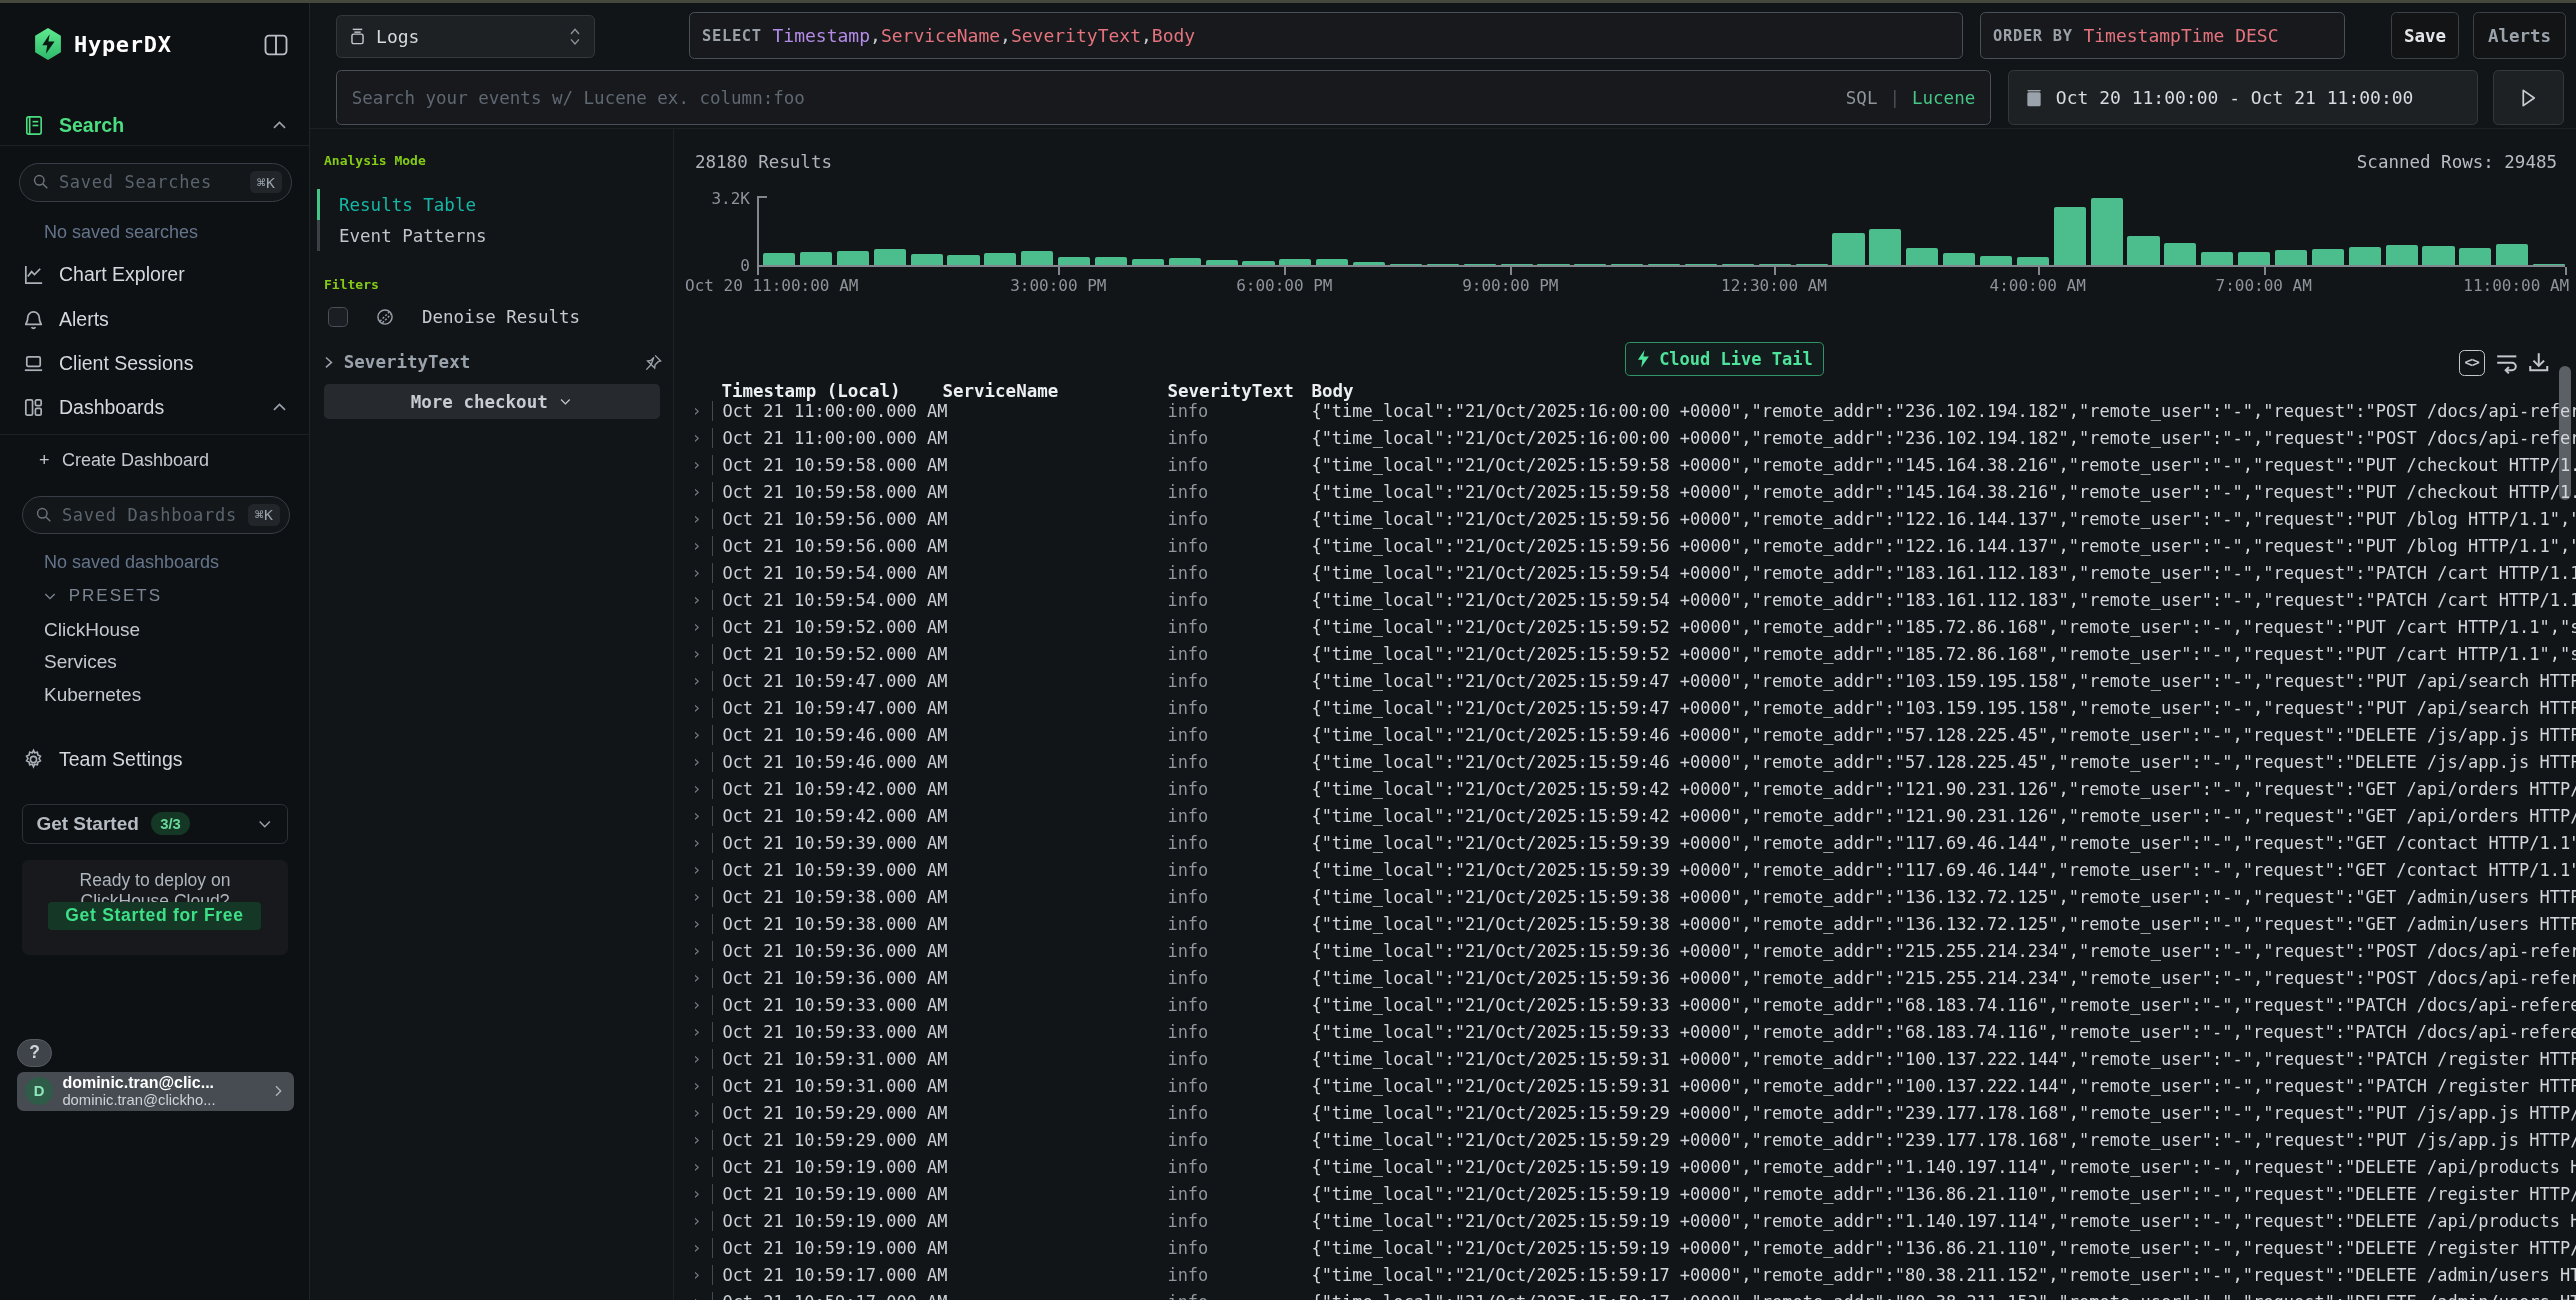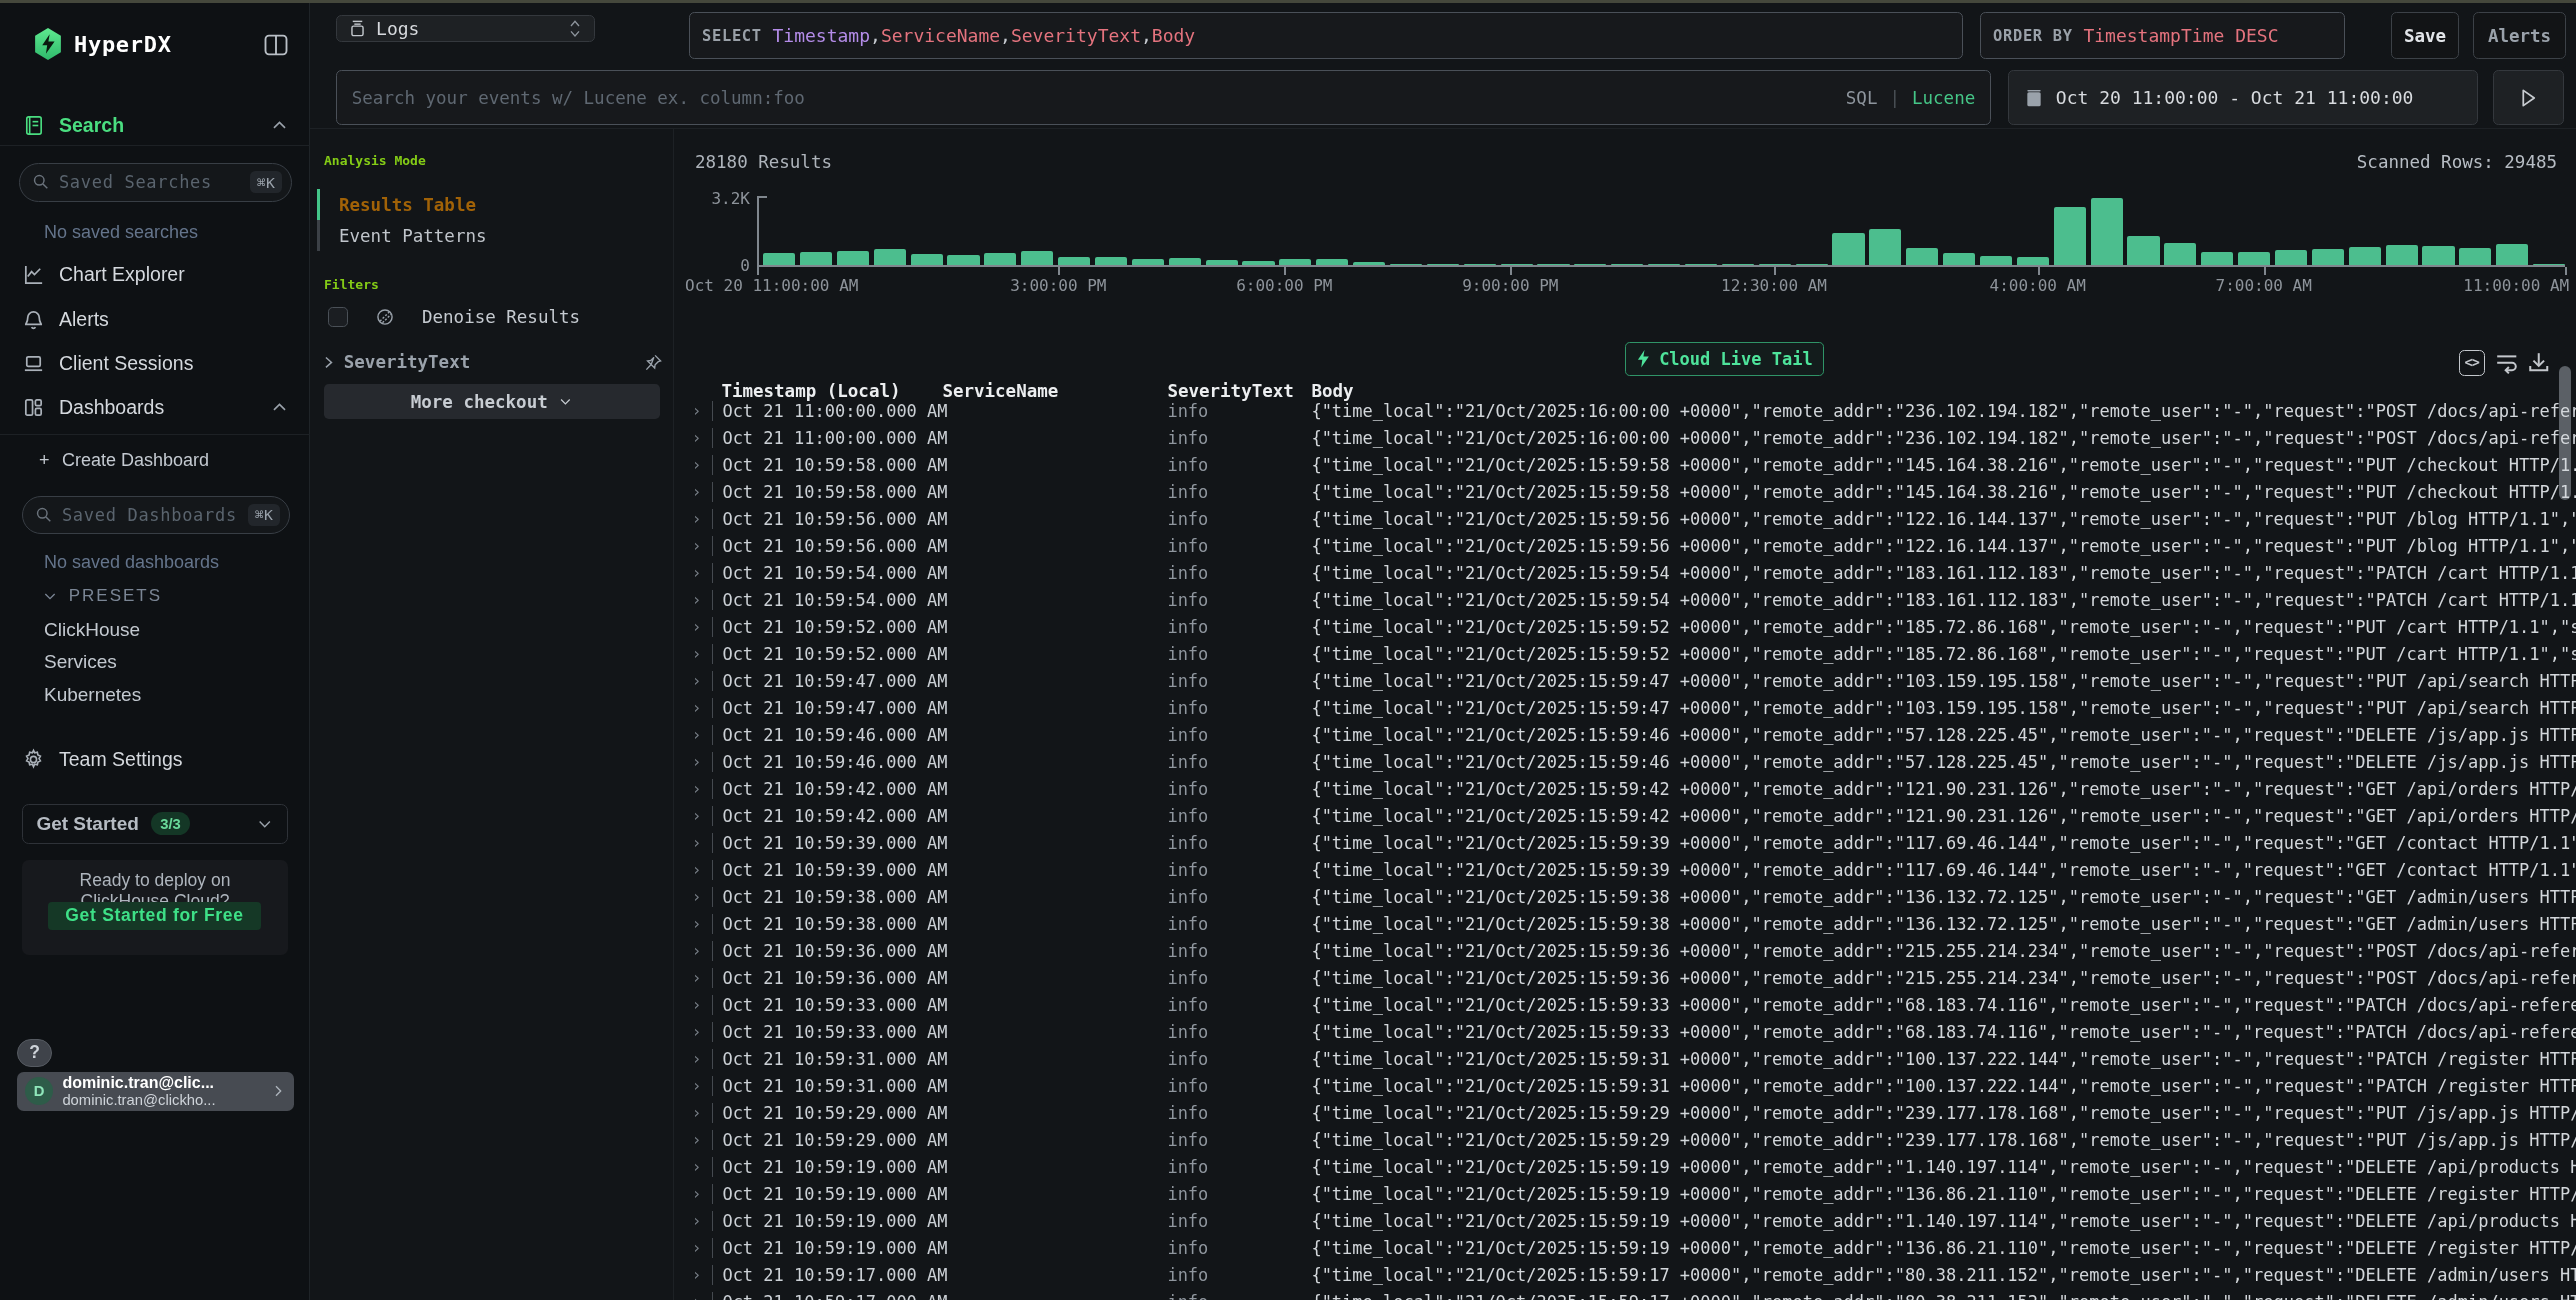--- a/index.html
+++ b/index.html
@@ -53,21 +53,21 @@
   #avatar { width:28px; height:28px; border-radius:50%; background:#2e5c49; color:#8fe6ba; display:flex; align-items:center; justify-content:center;
     font-size:14.8px; font-weight:bold; flex:none; font-family:"Liberation Sans",sans-serif;}
   .user-texts { margin-left:9.4px; flex:1; overflow:hidden;}
   .user-name { font-family:"Liberation Sans",sans-serif; font-size:16px; font-weight:bold; color:#ffffff; white-space:nowrap;}
   .user-mail { font-family:"Liberation Sans",sans-serif; font-size:14.8px; color:#cfd4da; white-space:nowrap;}
   .user-chev { width:16px; height:16px; color:#aeb5bd; flex:none;}
 
   
   .ctrl { background:#1e2124; border:1.3px solid #34383d; border-radius:5.4px; display:flex; align-items:center; }
   .ctrl-lite { background:#17191c; border:1.3px solid #4a5058; border-radius:5.4px; display:flex; align-items:center; }
-  #logs-select { left:336px; top:14.8px; width:259px; height:27px; padding:0 10.7px;justify-content:space-between; }
+  #logs-select { left:336px; top:14.8px; width:259px; height:43px; padding:0 10.7px;justify-content:space-between; }
   #logs-select .txt { font-size:18px; color:#d6d9dd; margin-left:9.4px; flex:1;}
   #select-input { left:689px; top:12px; width:1274px; height:47px; padding:0 12px;}
   .kw { font-size:15.4px; font-weight:bold; color:#9aa1a9; letter-spacing:0.7px; margin-right:10.7px; white-space:nowrap;}
   .qval { font-size:18px; white-space:nowrap; overflow:hidden;}
   .seg-purple { color:#b48ce8; } .seg-salmon { color:#e4737e; } .seg-plain { color:#c7cbd1; }
   #orderby-input { left:1980px; top:12px; width:365px; height:47px; padding:0 12px;}
   .btn { border:1.3px solid #3c4147; background:#121416; border-radius:5.4px; font-size:17.5px; font-weight:bold;
     display:flex; align-items:center; justify-content:center; font-family:"DejaVu Sans Mono",monospace;}
   #save-btn { left:2391px; top:12px; width:68px; height:47px; color:#e2e5e9;}
   #alerts-btn { left:2473px; top:12px; width:93px; height:47px; color:#9aa2ab;}
@@ -79,21 +79,21 @@
   #date-btn .cal { width:20px; height:20px; color:#9aa2ab; flex:none;}
   #date-btn .txt { font-size:18px; color:#d8dbdf; white-space:nowrap;}
   #play-btn { left:2493px; top:70px; width:71px; height:55px; justify-content:center;}
   #main-divider { left:310px; top:128px; width:2266px; border-top:1.3px solid #1d2125;}
   #panel-divider { left:673px; top:128px; height:1173px; border-left:1.3px solid #1d2125;}
 
   
   .panel-hdr { position:absolute; font-size:13px; font-weight:bold; color:#84cc16; }
   .mode-row { position:absolute; left:317px; width:349px; height:31px; display:flex; align-items:center; padding-left:19px;
     border-left:3.4px solid #3c4147; font-size:17.5px; color:#c0c5cb;}
-  .mode-row.active { border-left-color:#44c689; color:#a16207;font-weight:bold;}
+  .mode-row.active { border-left-color:#44c689; color:#14b8a6;}
   #denoise-row { position:absolute; left:328px; top:307px; display:flex; align-items:center; gap:27px;}
   #denoise-check { width:20px; height:20px; border:1.3px solid #4a5057; background:#1b1e22; border-radius:4.7px;}
   #denoise-icon { width:20px; height:20px; color:#9aa2ab;}
   #denoise-label { font-size:17.5px; color:#c6cbd1;}
   #severity-row { position:absolute; left:321px; top:352px; width:342px; display:flex; align-items:center;}
   #severity-row .chev { width:14.8px; height:14.8px; color:#9aa2ab; margin-right:8px;}
   #severity-row .lbl { font-size:17.5px; font-weight:bold; color:#9aa2ab;}
   #severity-row .pin { width:19px; height:19px; color:#9aa2ab; margin-left:auto;}
   #more-filters { position:absolute; left:324px; top:384px; width:336px; height:35px; background:#26292e; border:none; border-radius:4.7px;
     color:#c8cdd3; font-size:17.5px; font-weight:bold; font-family:"DejaVu Sans Mono",monospace; display:flex; align-items:center; justify-content:center; gap:10.7px;}

